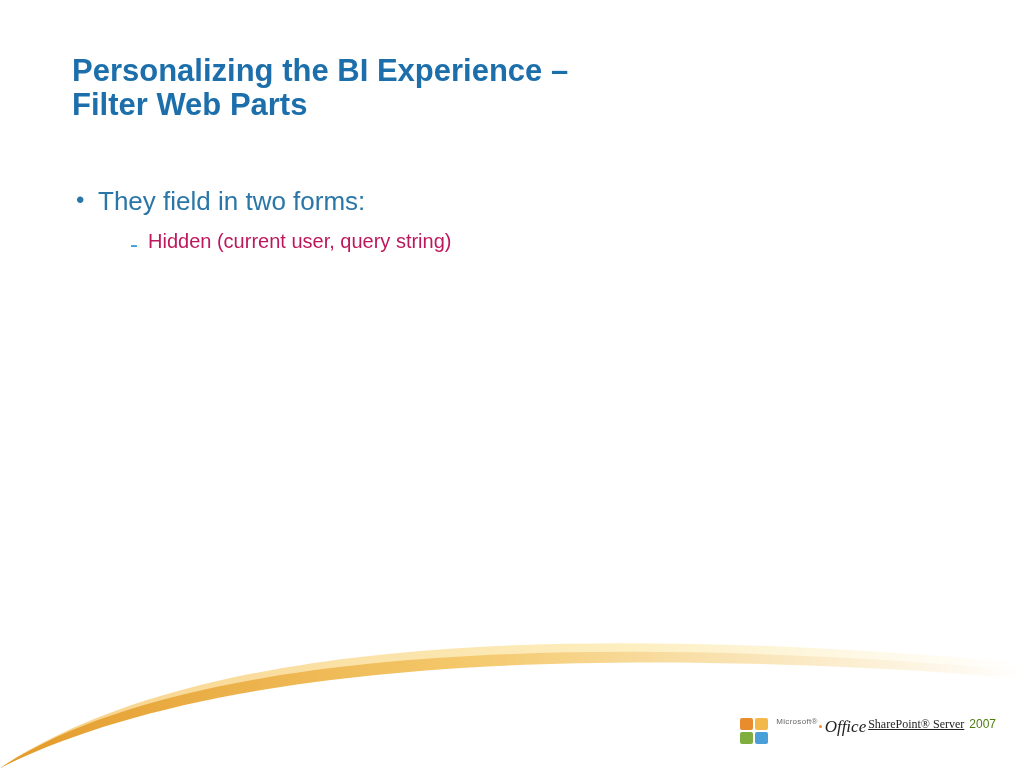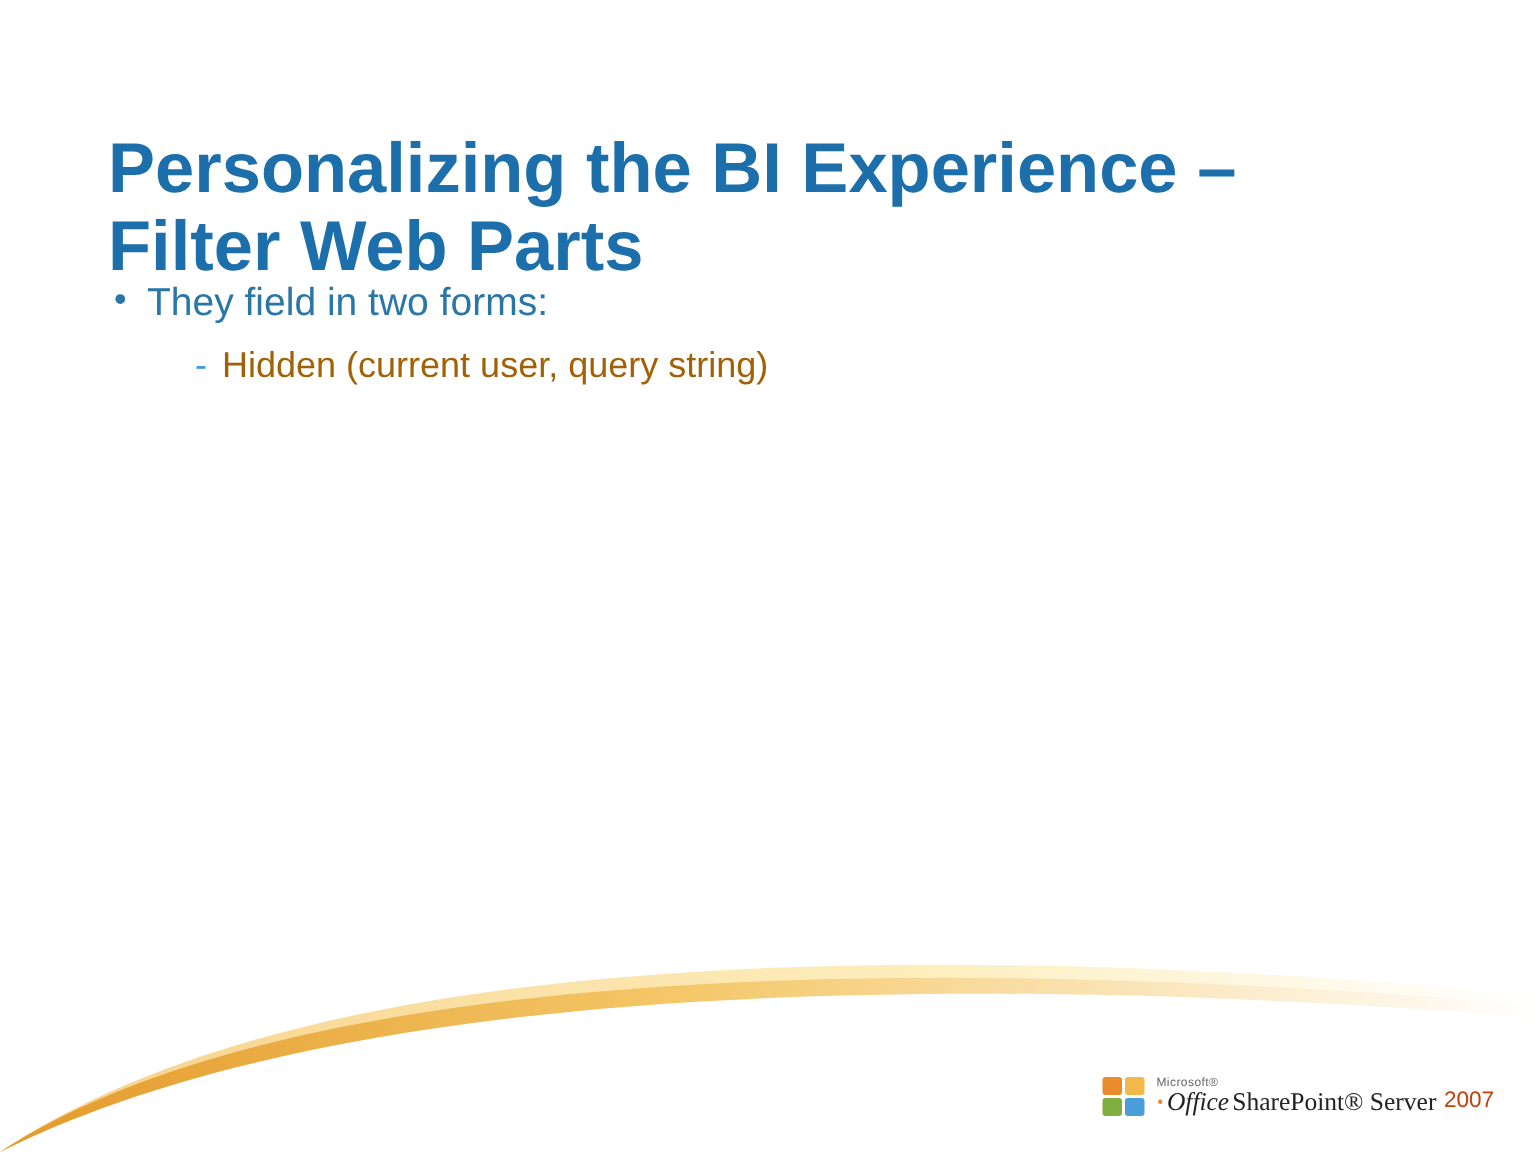--- a/index.html
+++ b/index.html
@@ -1,43 +1,43 @@
 <!DOCTYPE html>
 <html><head>
 <meta charset="utf-8">
 <style>
   * { margin: 0; padding: 0; box-sizing: border-box; }
   html, body { width: 1024px; height: 768px; overflow: hidden; background: #fff; font-family: "Segoe UI", Tahoma, sans-serif; }
   .slide { position: relative; width: 1024px; height: 768px; background: #fff; }
-  .title { position: absolute; top: 54px; left: 72px; right: 60px; color: #1c6fab; font-weight: 700; font-size: 47px; line-height: 1.1; margin-top: 32px; }
+  .title { position: absolute; top: 54px; left: 72px; right: 60px; color: #1c6fab; font-weight: 700; font-size: 31px; line-height: 1.1; }
   .content { position: absolute; top: 185px; left: 72px; right: 60px; font-size: 26px; }
   ul.main { list-style: none; }
   ul.main > li { position: relative; padding-left: 26px; color: #2a76a7; margin-bottom: 38px; line-height: 1.25; }
   ul.main > li::before { content: "•"; position: absolute; left: 4px; top: 0; color: #2a76a7; font-size: 24px; }
   ul.sub { list-style: none; margin-top: 10px; }
-  ul.sub > li { position: relative; padding-left: 50px; color: #a16207; font-size: 24px; line-height: 1.3; margin-top: 4px; }
+  ul.sub > li { position: relative; padding-left: 50px; color: #be185d; font-size: 20px; line-height: 1.3; margin-top: 4px; }
   ul.sub > li::before { content: "-"; position: absolute; left: 32px; top: 0; color: #3f9dd8; font-size: 24px; }
   
   .swoosh { position: absolute; left: 0; right: 0; bottom: 0; height: 160px; pointer-events: none; }
   .swoosh svg { width: 100%; height: 100%; display: block; }
   
   .logo { position: absolute; right: 28px; bottom: 24px; display: flex; align-items: flex-start; gap: 8px; }
   .logo-icon { width: 28px; height: 26px; display: grid; grid-template-columns: 1fr 1fr; grid-template-rows: 1fr 1fr; gap: 2px; }
   .logo-icon span { border-radius: 2px; }
   .sq1 { background: #e88c2e; }
   .sq2 { background: #f2b94a; }
   .sq3 { background: #7fae3f; }
   .sq4 { background: #4a9fd8; }
-  .logo-text { display: flex; flex-direction: column; line-height: 1; }
+  .logo-text { display: flex; flex-direction: row; line-height: 1; }
   .logo-ms { font-size: 8px; color: #666; letter-spacing: 0.3px; }
   .logo-main { display: flex; align-items: flex-start; gap: 2px; }
   .logo-office { font-family: Georgia, "Times New Roman", serif; font-style: italic; color: #222; font-size: 17px; }
   .logo-dot { width: 3px; height: 3px; background: #e88c2e; border-radius: 50%; align-self: center; margin: 0 1px; }
-  .logo-sps { font-family: Georgia, "Times New Roman", serif; color: #222; font-size: 17px; }
-  .logo-year { color: #c2410c; font-size: 15px; margin-left: 3px; font-family: "Segoe UI", sans-serif; }
+  .logo-sps { font-family: Georgia, "Times New Roman", serif; color: #222; font-size: 12px; text-decoration: underline; }
+  .logo-year { color: #4d7c0f; font-size: 12px; margin-left: 3px; font-family: "Segoe UI", sans-serif; }
 </style>
 </head>
 <body>
 
 <div class="slide">
 
   <div class="title">
     <div>Personalizing the BI Experience –</div>
     <div>Filter Web Parts</div>
   </div>

